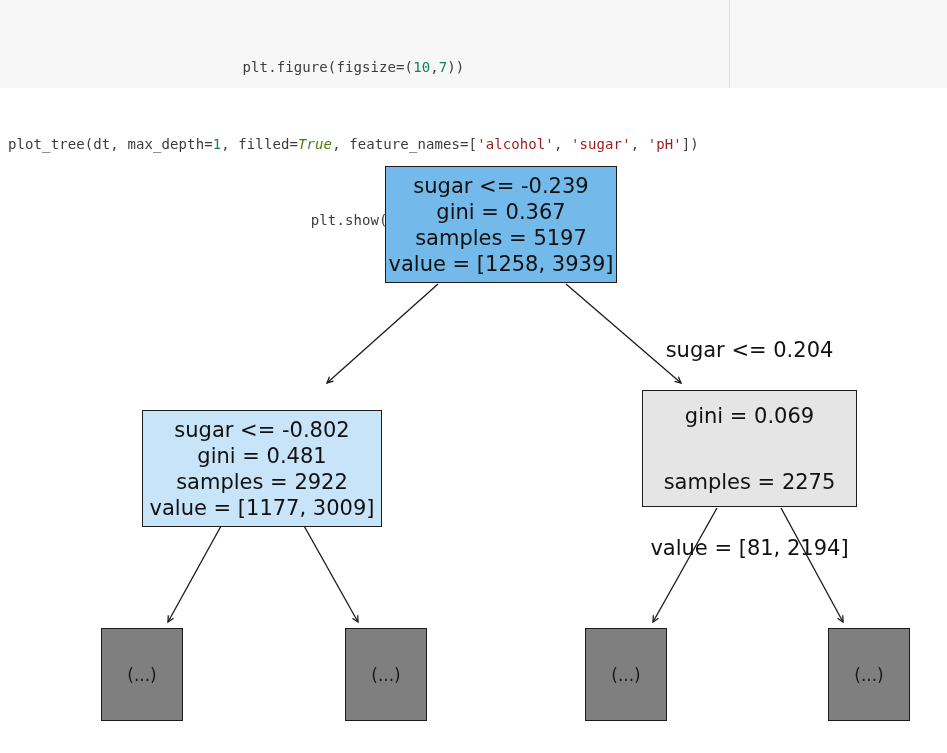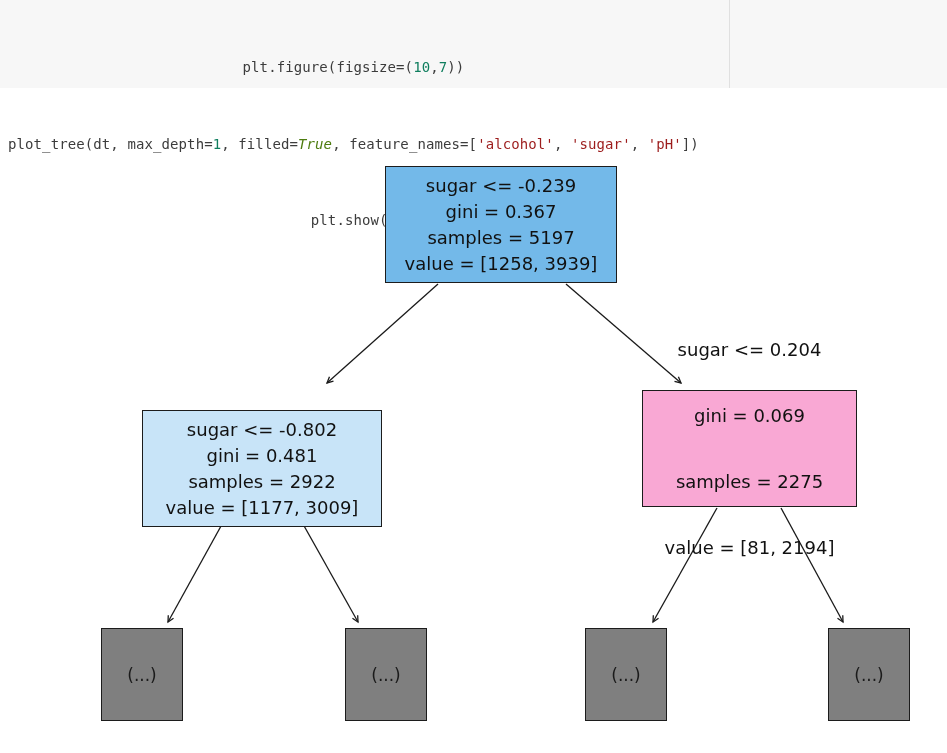--- a/index.html
+++ b/index.html
@@ -46,28 +46,28 @@
 
   .tree-node {
     position: absolute;
     z-index: 2;
     border: 1.5px solid #1c1c1c;
     display: flex;
     flex-direction: column;
     justify-content: center;
     align-items: center;
     font-family: "DejaVu Sans", "Liberation Sans", sans-serif;
-    font-size: 18px;
+    font-size: 21px;
     line-height: 26px;
     color: #111111;
     text-align: center;
   }
   .node-root  { left: 385px; top: 166px; width: 232px; height: 117px; background: #73b9e9; }
   .node-left  { left: 142px; top: 410px; width: 240px; height: 117px; background: #c8e4f8; }
-  .node-right { left: 642px; top: 390px; width: 215px; height: 117px; background: #f9a8d4; gap: 40px; }
+  .node-right { left: 642px; top: 390px; width: 215px; height: 117px; background: #e5e5e5; gap: 40px; }
 
   .leaf-node {
     position: absolute;
     z-index: 2;
     top: 628px;
     width: 82px; height: 93px;
     background: #7f7f7f;
     border: 1.5px solid #1c1c1c;
     display: flex;
     justify-content: center;

